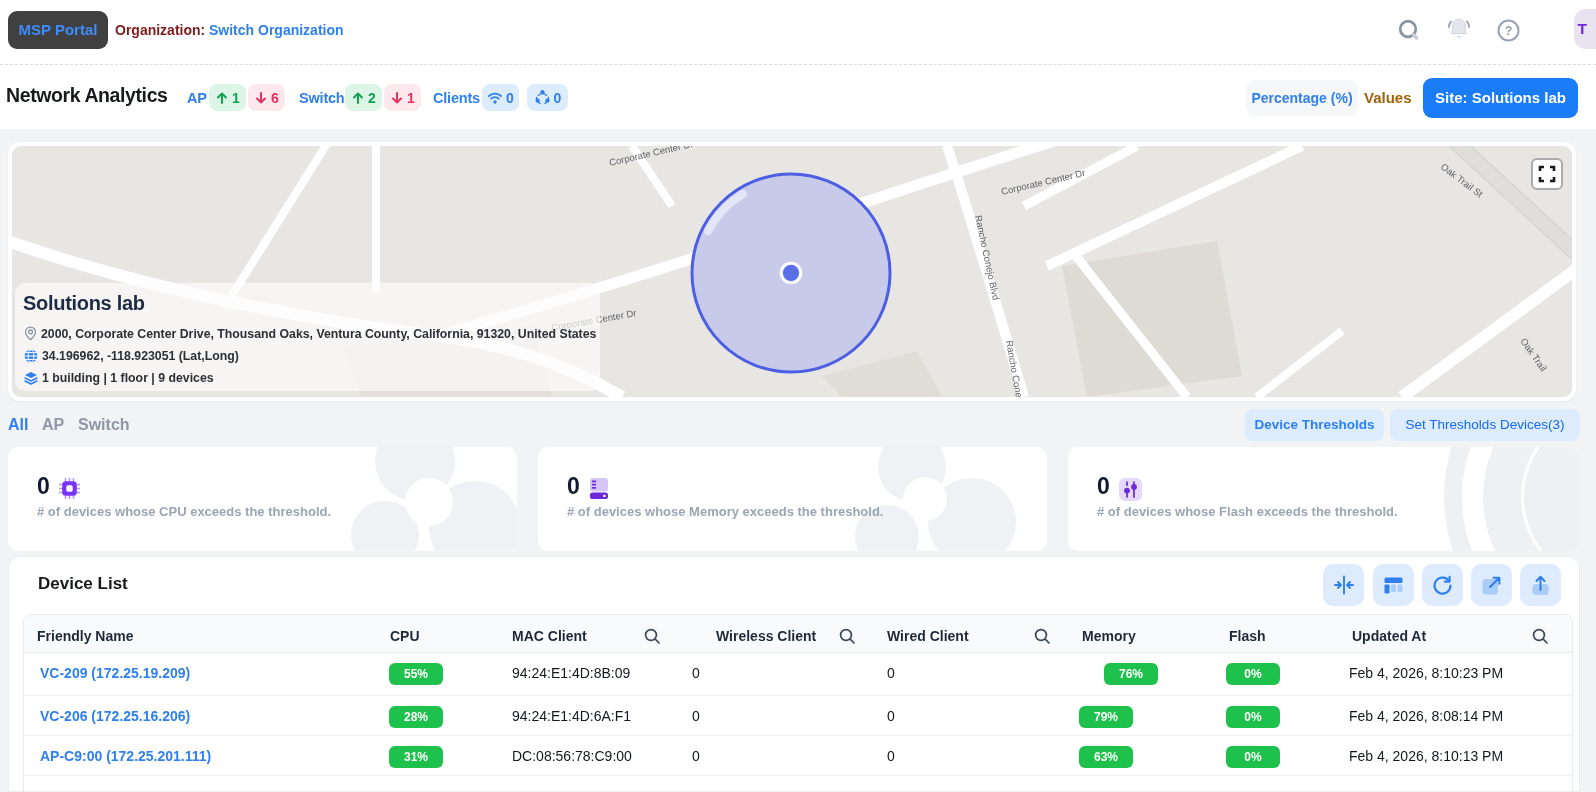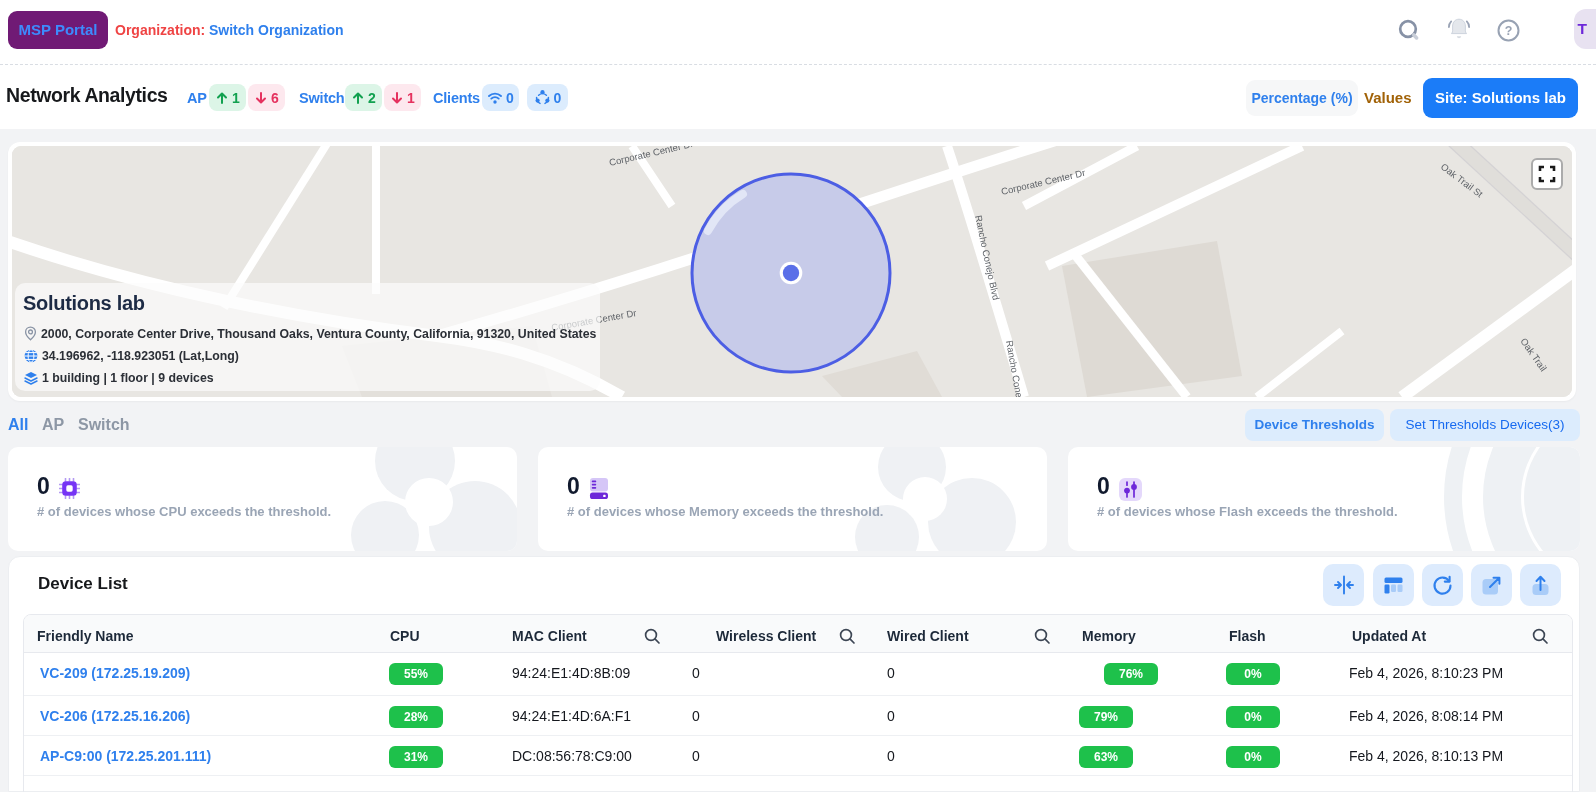--- a/index.html
+++ b/index.html
@@ -2,22 +2,22 @@
 <html><head>
 <meta charset="utf-8">
 <style>
 * { margin:0; padding:0; box-sizing:border-box; }
 html,body { width:1596px; height:792px; background:#fff; font-family:"Liberation Sans", sans-serif; overflow:hidden; }
 .abs { position:absolute; }
 #page { position:relative; width:1596px; height:792px; }
 
 
 #topbar { position:absolute; left:0; top:0; width:1596px; height:65px; background:#fff; border-bottom:1px dashed #d9dde3; }
-#mspbtn { position:absolute; left:8px; top:11px; width:100px; height:38px; background:#701a75; border-radius:9px; color:#3d8bfd; font-size:15px; font-weight:bold; text-align:center; line-height:38px; }
-#orglabel { position:absolute; left:115px; top:22px; font-size:14px; font-weight:bold; color:#ef4444; }
+#mspbtn { position:absolute; left:8px; top:11px; width:100px; height:38px; background:#404040; border-radius:9px; color:#3d8bfd; font-size:15px; font-weight:bold; text-align:center; line-height:38px; }
+#orglabel { position:absolute; left:115px; top:22px; font-size:14px; font-weight:bold; color:#7f1d1d; }
 #orgname { position:absolute; left:209px; top:22px; font-size:14px; font-weight:bold; color:#2f80ed; }
 #avatar { position:absolute; left:1538px; top:9px; width:40px; height:40px; background:#e8e2f1; border-radius:12px; color:#6d28d9; font-size:15.5px; font-weight:bold; text-align:center; line-height:40px; letter-spacing:3px;margin-left:36px; }
 
 
 #subbar { position:absolute; left:0; top:66px; width:1596px; height:63px; background:#fff; }
 #pagetitle { position:absolute; left:6px; top:84px; letter-spacing:-0.4px; font-size:19.5px; font-weight:bold; color:#17191c; }
 .grp-label { position:absolute; top:90px; font-size:14.5px; letter-spacing:-0.2px; font-weight:bold; color:#2f80ed; }
 .pill { position:absolute; top:84px; height:27px; border-radius:8px; font-size:14px; font-weight:bold; display:flex; align-items:center; justify-content:center; gap:3px; }
 .pill.up { background:#dcf5e7; color:#12a150; }
 .pill.down { background:#fde8ee; color:#e5325f; }

